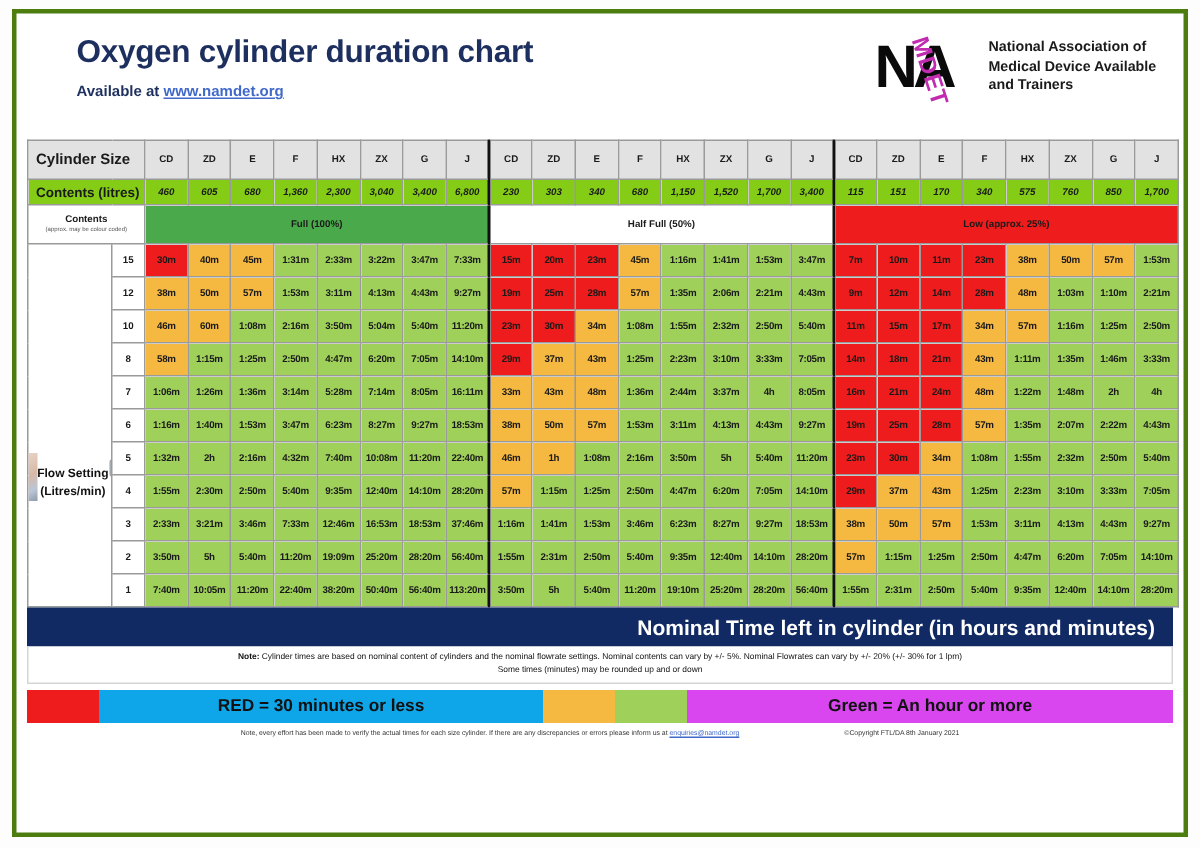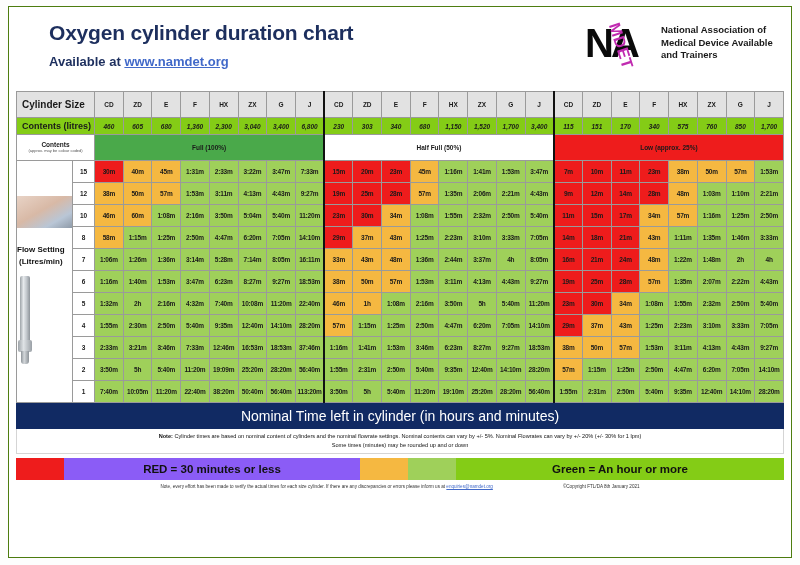--- a/index.html
+++ b/index.html
@@ -14,39 +14,39 @@
     position:relative;
     width:800px; height:565px;
     background:#fdfdfd;
     padding:0;
   }
   .sheet {
     position:absolute;
     left:8px; top:6px;
     width:784px; height:552px;
     background:#ffffff;
-    border:1px solid #4d7c0f;
+    border:3px solid #4d7c0f;
   }
 
   
   .header {
     position:relative;
     height:84px;
     padding:14px 10px 0 40px;
   }
   .title {
     color:#1d2f5e;
     font-size:21px;
     font-weight:bold;
     letter-spacing:-0.2px;
     line-height:1.1;
   }
   .subtitle {
     margin-top:10px;
-    font-size:13px;
+    font-size:10px;
     font-weight:bold;
     color:#1d2f5e;
   }
   .subtitle a {
     color:#4169c9;
     text-decoration:underline;
   }
   .logo {
     position:absolute;
     right:10px; top:10px;
@@ -155,22 +155,21 @@
     background:#ffffff;
     vertical-align:top;
     padding:0;
     width:56px;
   }
   .side-inner {
     position:relative;
     height:100%;
     width:100%;
     display:flex;
-    flex-direction:column;
-    align-items:flex-start;
+    align-items:flex-end;
   }
   .side-photo {
     width:100%; height:32px;
     background:linear-gradient(150deg,#e8d3c6 0%,#d8b9a6 45%,#b9c6d6 75%,#8e9aa8 100%);
   }
   .side-title {
     font-size:8px;
     font-weight:bold;
     line-height:1.5;
     margin-top:16px;
@@ -198,24 +197,24 @@
     position:absolute; left:4px; top:75px;
     width:8px; height:13px;
     background:linear-gradient(90deg,#8e949a,#d3d7da 40%,#8e949a);
     border-radius:0 0 3px 3px;
   }
 
   
   .nominal {
     background:#112a63;
     color:#ffffff;
-    text-align:center;
+    text-align:right;
     font-size:14px;
-    font-weight:normal;
-    padding:5px 0;
+    font-weight:bold;
+    padding:5px 12px;
     margin:0 7px;
   }
   .note {
     margin:0 7px;
     background:#ffffff;
     border:1px solid #d5d5d5;
     border-top:none;
     text-align:center;
     font-size:5.6px;
     color:#111;
@@ -230,25 +229,25 @@
   }
   .legend div {
     display:flex;
     align-items:center;
     justify-content:center;
     font-size:11.5px;
     font-weight:bold;
     color:#111;
   }
   .lg-red-pad  { background:#ee1c1c; width:48px; }
-  .lg-red      { background:#8b5cf6; color:#ffffff; flex:0 0 296px; }
+  .lg-red      { background:#0ea5e9; color:#ffffff; flex:0 0 296px; }
   .lg-amb-pad  { background:#f5b841; width:48px; }
   .lg-amb      { background:#f5b841; flex:0 0 218px; }
   .lg-grn-pad  { background:#9fd05a; width:48px; }
-  .lg-grn      { background:#84cc16; flex:1; }
+  .lg-grn      { background:#d946ef; flex:1; }
   .footnote {
     margin:4px 7px 0 7px;
     display:flex;
     justify-content:center;
     gap:70px;
     font-size:4.6px;
     color:#333;
   }
   .footnote a { color:#4169c9; text-decoration:underline; }
 </style>

